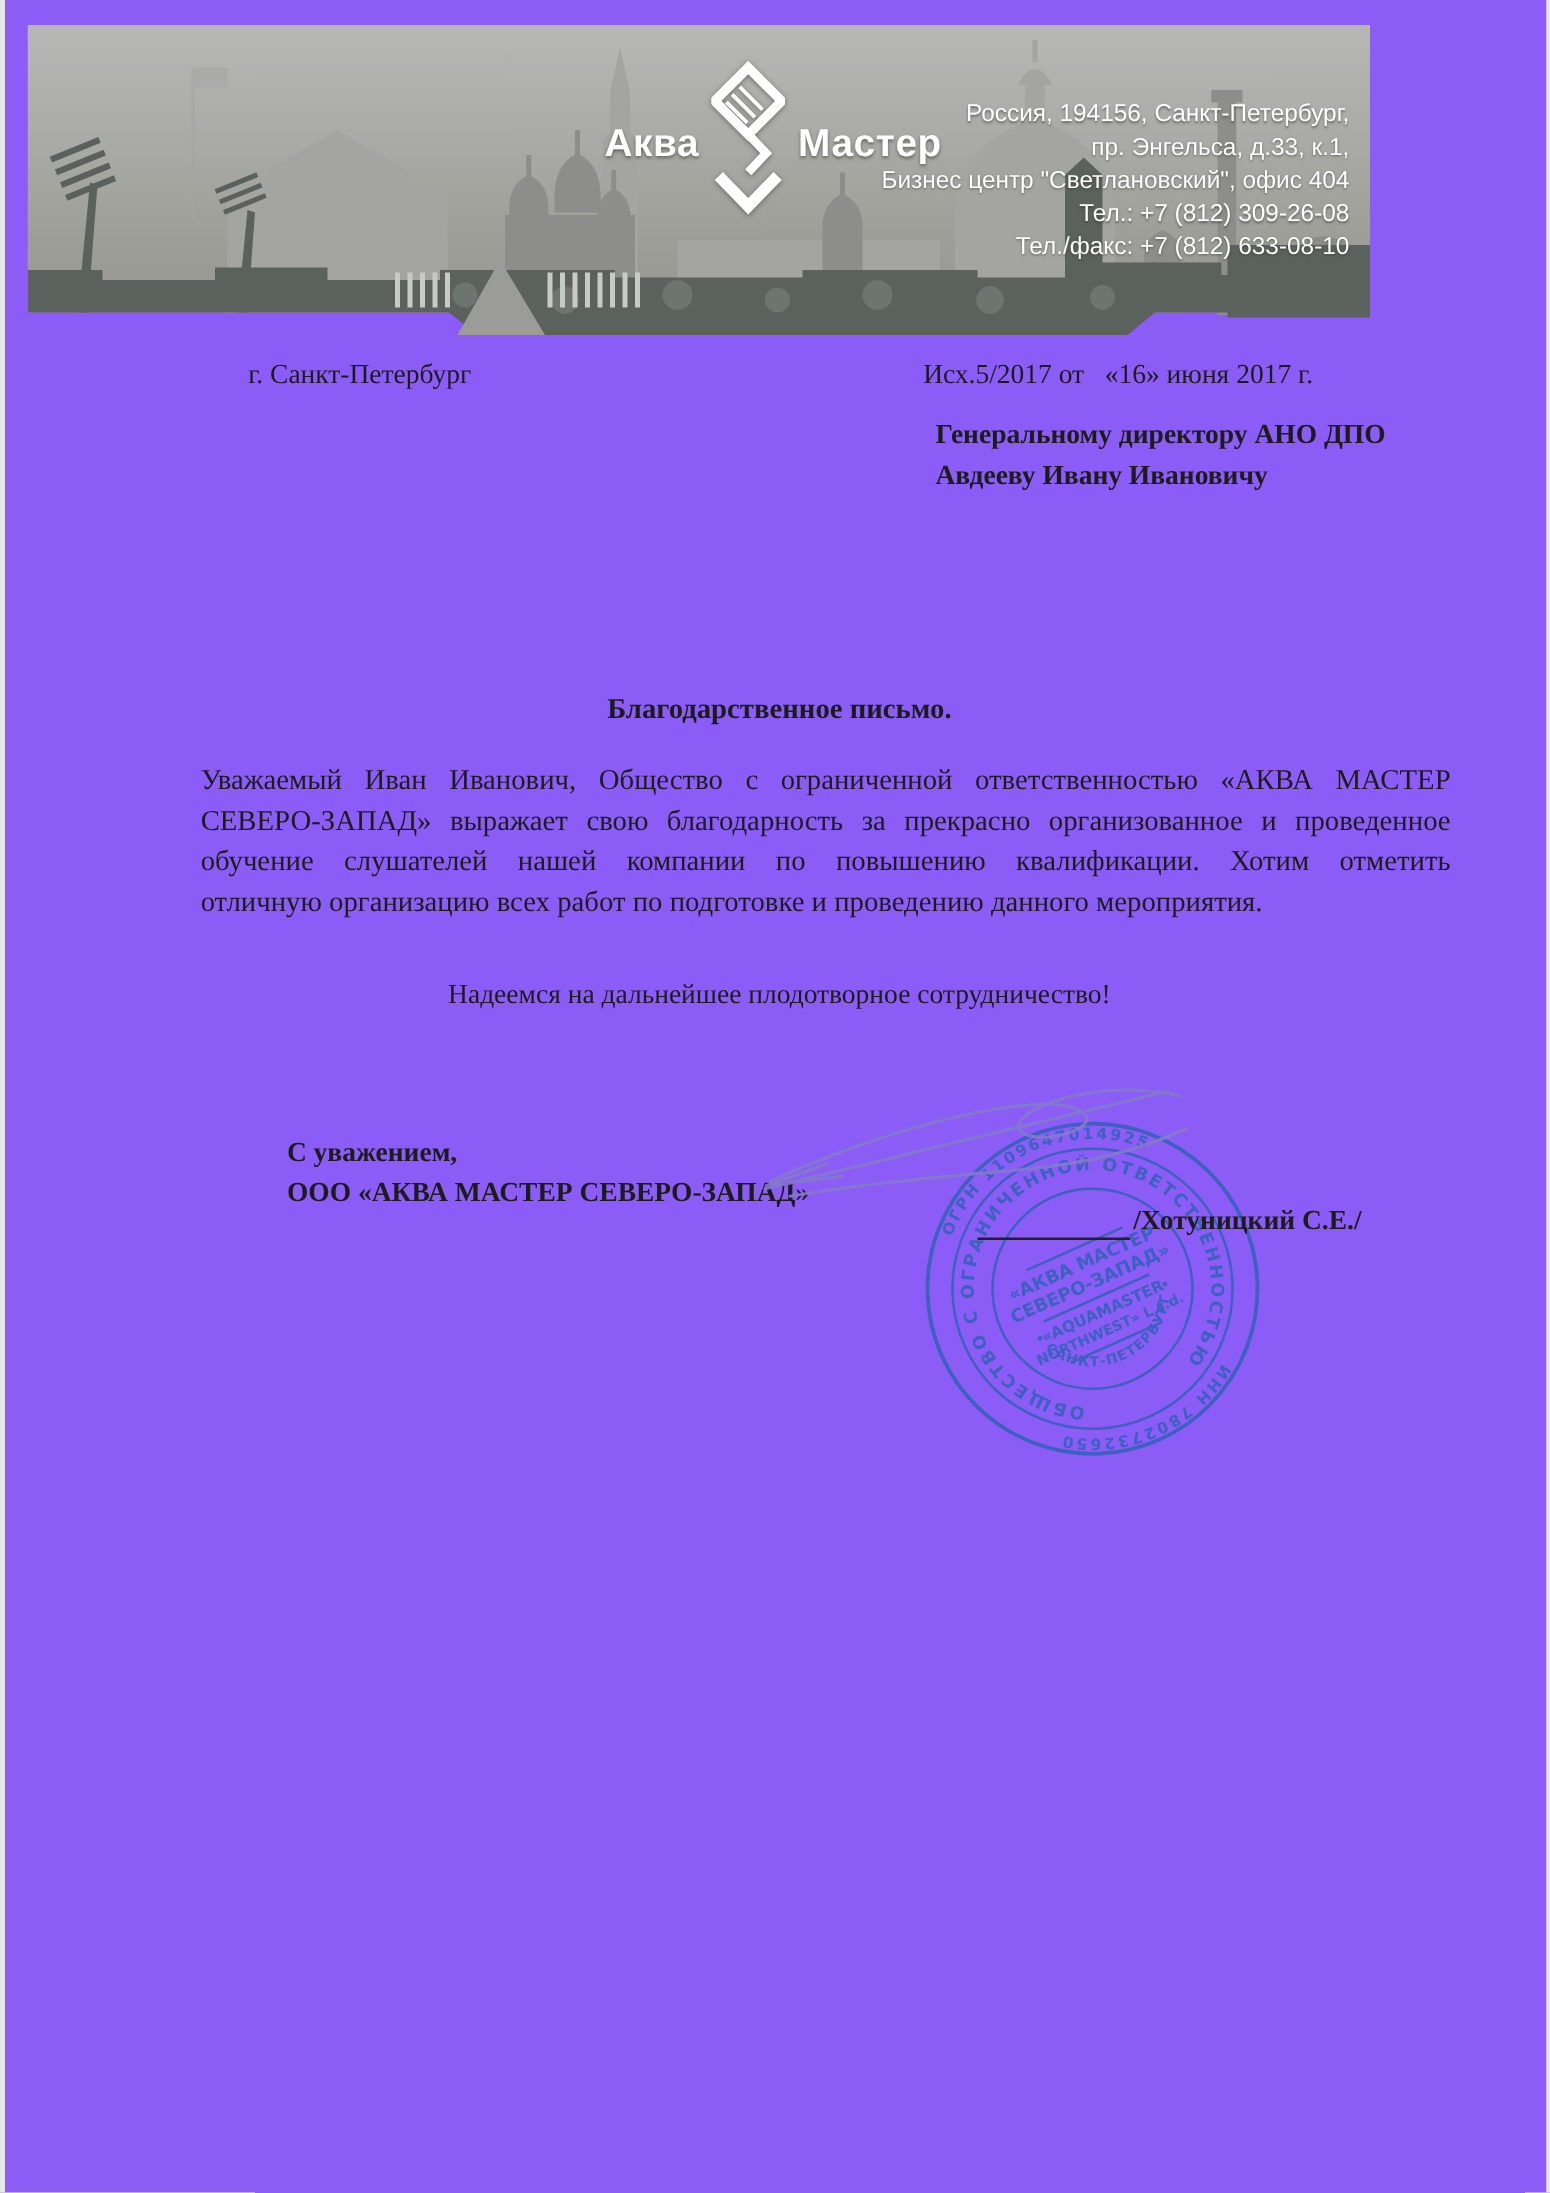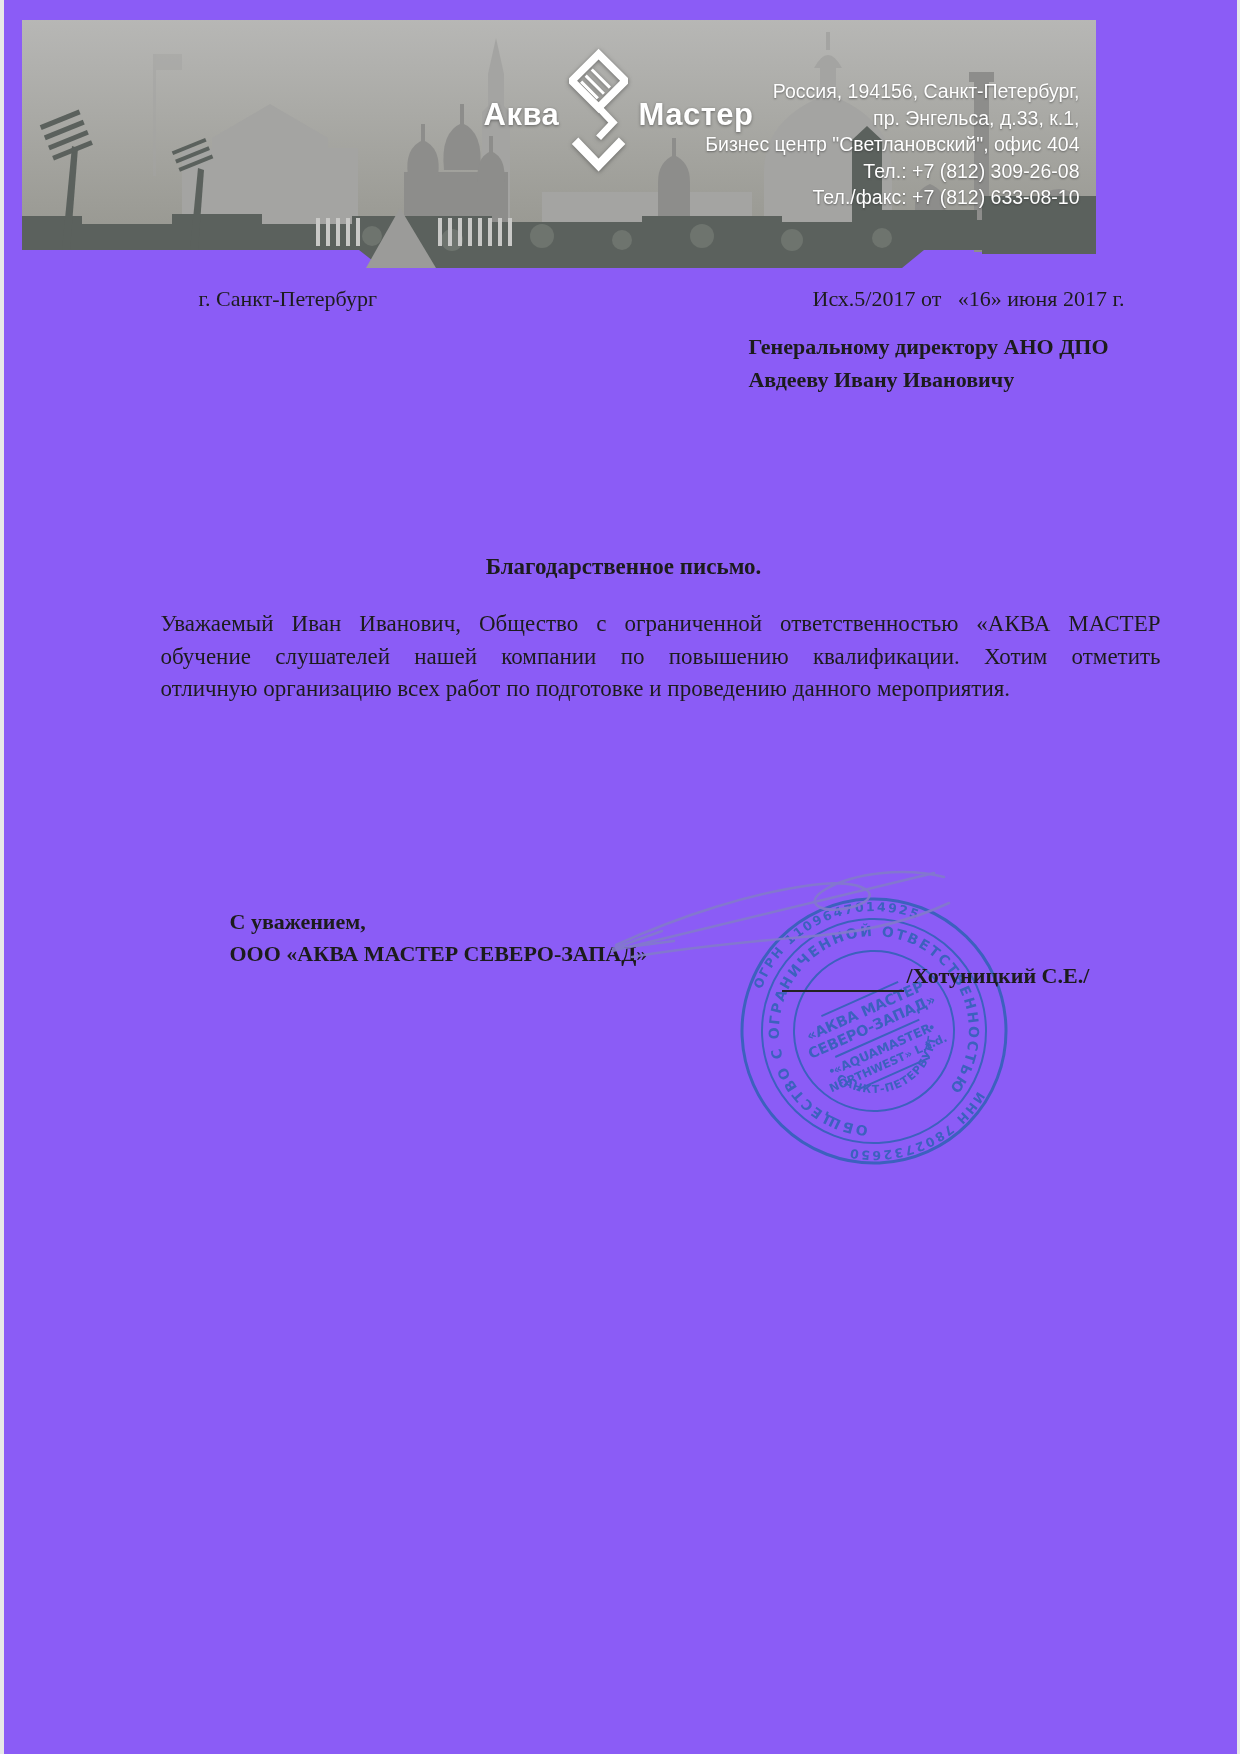--- a/index.html
+++ b/index.html
@@ -23,21 +23,21 @@
   .logo .emblem{margin:0 10px;filter:drop-shadow(0 1px 2px rgba(40,40,40,.5));}
   .addr{
     position:absolute;right:16px;top:58px;width:430px;
     text-align:right;font-family:"Liberation Sans", sans-serif;
     font-size:19.5px;line-height:26.5px;color:#ffffff;
     text-shadow:0 1px 2px rgba(50,50,50,.6);
   }
   .addr div{white-space:nowrap;}
   
   .meta-city{position:absolute;left:195px;top:286px;font-size:22px;text-align:center;}
-  .meta-ref{position:absolute;left:809px;top:286px;font-size:22px;white-space:nowrap;}
+  .meta-ref{position:absolute;left:735px;top:286px;font-size:22px;white-space:nowrap;}
   .recipient{
     position:absolute;right:128px;top:330px;
     font-size:22px;font-weight:bold;line-height:33px;
   }
   .title{
     position:absolute;left:155px;top:554px;width:930px;text-align:center;
     font-size:23px;font-weight:bold;
   }
   .bodytext{position:absolute;left:157px;top:608px;width:1000px;font-size:23px;}
   .bodytext .bl{
@@ -181,24 +181,26 @@
 
   <div class="recipient">
     <div>Генеральному директору АНО ДПО</div>
     <div>Авдееву Ивану Ивановичу</div>
   </div>
 
   <div class="title">Благодарственное письмо.</div>
 
   <div class="bodytext">
     <div class="bl">Уважаемый Иван Иванович, Общество с ограниченной ответственностью «АКВА МАСТЕР</div>
+    <div class="bl">СЕВЕРО-ЗАПАД» выражает свою благодарность за прекрасно организованное и проведенное</div>
     <div class="bl">обучение слушателей нашей компании по повышению квалификации. Хотим отметить</div>
     <div class="bl last">отличную организацию всех работ по подготовке и проведению данного мероприятия.</div>
   </div>
 
+  <div class="closing">Надеемся на дальнейшее плодотворное сотрудничество!</div>
 
   <div class="sig-block">
     <div>С уважением,</div>
     <div>ООО «АКВА МАСТЕР СЕВЕРО-ЗАПАД»</div>
   </div>
 
   <svg class="stamp" viewBox="0 0 276 276">
     <defs>
       <path id="p-num" d="M138,258 A120,120 0 1 1 138,18 A120,120 0 1 1 138,258"></path>
       <path id="p-num2" d="M138,18 A120,120 0 1 1 138,258 A120,120 0 1 1 138,18"></path>

